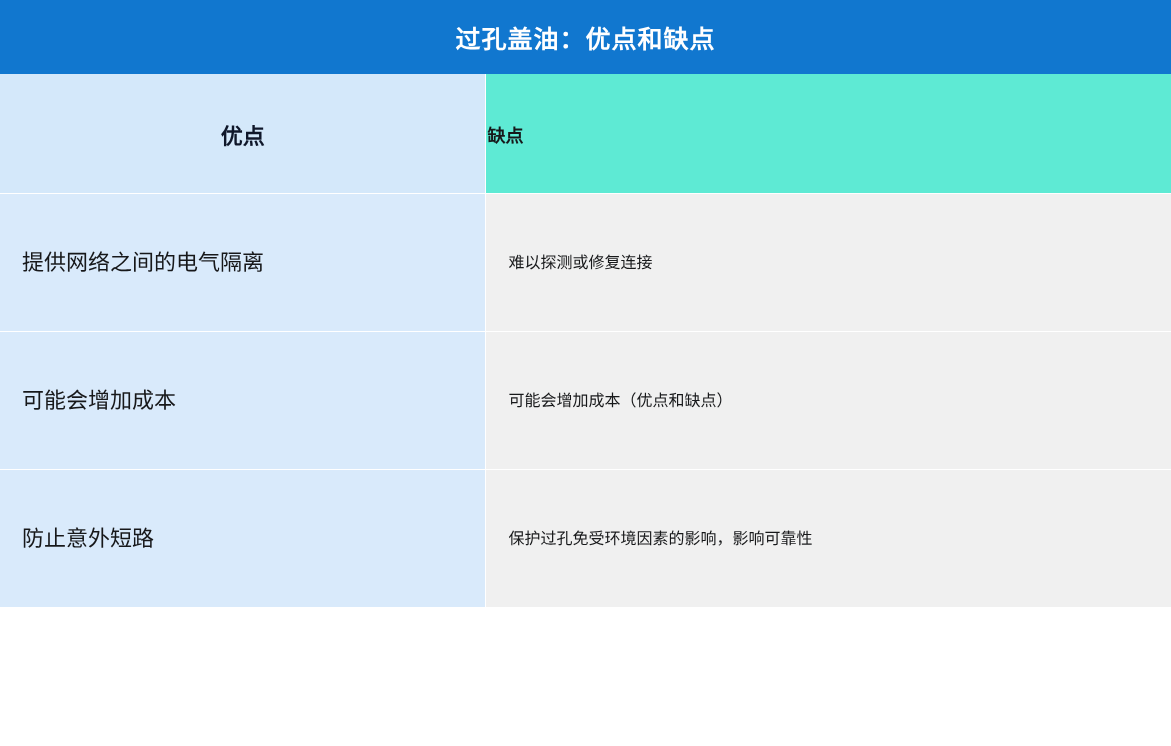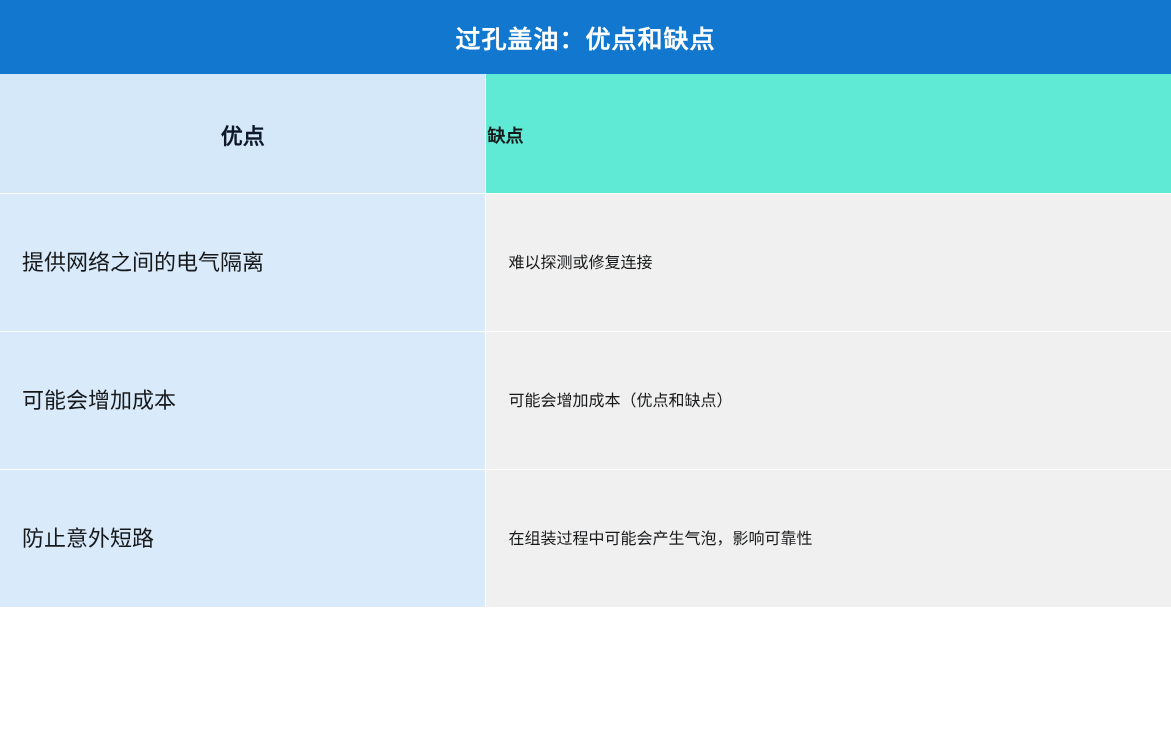--- a/index.html
+++ b/index.html
@@ -111,17 +111,17 @@
       <tr class="data-row">
         <td class="cell-pro">提供网络之间的电气隔离</td>
         <td class="cell-con">难以探测或修复连接</td>
       </tr>
       <tr class="data-row">
         <td class="cell-pro">可能会增加成本</td>
         <td class="cell-con">可能会增加成本（优点和缺点）</td>
       </tr>
       <tr class="data-row">
         <td class="cell-pro">防止意外短路</td>
-        <td class="cell-con">在组装过程中可能会产生气泡，影响可靠性</td>
+        <td class="cell-con">保护过孔免受环境因素的影响，影响可靠性</td>
       </tr>
     </tbody>
   </table>
 </div>
 
 </body></html>

